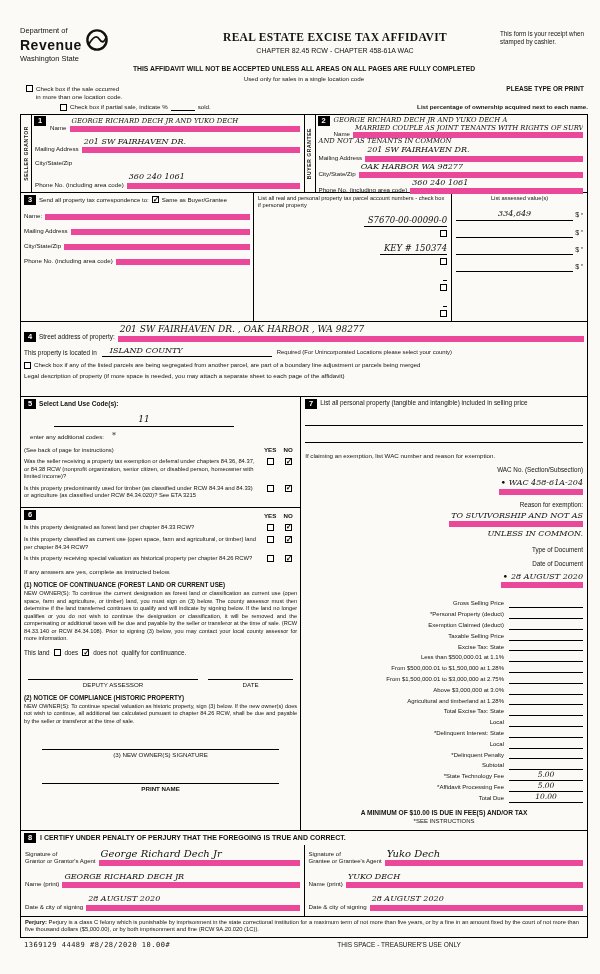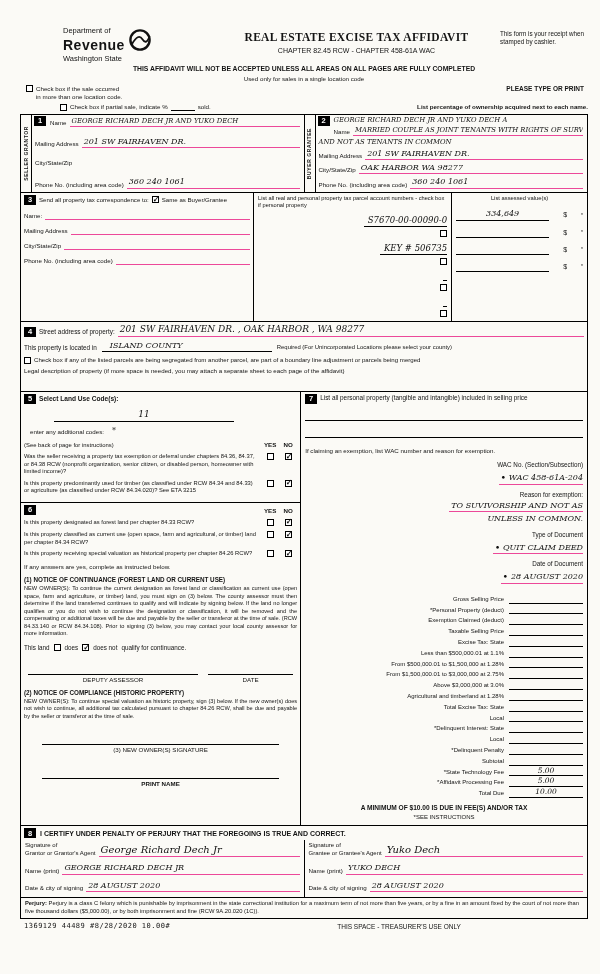--- a/index.html
+++ b/index.html
@@ -11,24 +11,24 @@
 .hw{font-family:"DejaVu Serif",serif;font-style:italic;font-size:8px;color:#101010;white-space:nowrap;}
 .hsm{font-size:6.8px;}
 .hlg{font-size:9px;}
 .sig{font-size:10px;}
 .numbox{display:inline-flex;align-items:center;justify-content:center;width:12px;height:10px;background:#000;color:#fff;font-weight:bold;font-size:7.5px;flex:0 0 auto;}
 .cb{display:inline-block;width:7px;height:7px;border:1px solid #000;position:relative;vertical-align:-1px;background:#fff;flex:0 0 auto;}
 .cb.checked::after{content:"\2713";position:absolute;left:0;top:-2.5px;font-size:8px;font-weight:bold;}
 .ul{border-bottom:1px solid #000;}
 .field{display:flex;align-items:flex-end;gap:3px;font-size:6.2px;}
 .fl{flex:0 0 auto;}
-.fv{flex:1;border-bottom:1px solid #ec4899;min-height:8px;padding-left:2px;white-space:nowrap;overflow:hidden;}
+.fv{flex:1;border-bottom:6px solid #ec4899;min-height:8px;padding-left:2px;white-space:nowrap;overflow:hidden;}
 
 .hdr{display:flex;align-items:flex-start;gap:6px;}
-.logo{display:flex;gap:3px;width:150px;margin-left:43px;}
+.logo{display:flex;gap:3px;width:150px;}
 .lt1{font-size:7.5px;}
 .lt2{font-size:14px;font-weight:bold;letter-spacing:.5px;}
 .lt3{font-size:7.5px;}
 .swirl{width:24px;height:24px;margin-top:2px;}
 .titleblk{flex:1;text-align:center;padding-top:4px;}
 .title{font-family:"Liberation Serif",serif;font-size:11.5px;letter-spacing:.3px;}
 .chapter{font-size:7px;margin-top:1px;}
 .receipt{width:88px;font-size:6.3px;padding-top:4px;}
 .warn{text-align:center;font-size:6.8px;margin-top:1px;}
 .subwarn{text-align:center;font-size:6.2px;margin:1px 0 2px;}
@@ -56,21 +56,21 @@
 .c3a{width:41%;padding:2px 3px 4px;}
 .c3a-h{display:flex;gap:3px;align-items:center;font-size:6.1px;flex-wrap:nowrap;}
 .c3a .field{margin-top:7px;}
 .c3b{width:35%;border-left:1px solid #000;padding:2px 4px 4px;display:flex;flex-direction:column;}
 .c3b-h{font-size:5.7px;line-height:1.25;}
 .prow{display:flex;align-items:flex-end;gap:3px;margin-top:6px;flex-direction:column;}
 .pline{flex:1;border-bottom:1px solid #000;min-height:10px;padding-left:4px;}
 .pline .hw{font-size:8.5px;}
 .c3c{flex:1;border-left:1px solid #000;padding:2px 4px 4px;display:flex;flex-direction:column;}
 .c3c-h{font-size:5.8px;text-align:center;}
-.arow{display:flex;align-items:center;gap:14px;margin-top:7px;}
+.arow{display:flex;align-items:center;gap:2px;margin-top:7px;}
 .aline{flex:1;border-bottom:1px solid #000;min-height:10px;text-align:center;}
 .adol{font-size:7px;}
 .astar{font-size:5px;}
 
 .sec4{padding:2px 3px 0;border-bottom:1px solid #000;}
 .s4r1{margin-bottom:4px;}
 .s4r1 .fl{font-size:6.4px;}
 .s4r2{display:flex;align-items:flex-end;gap:5px;font-size:6.4px;margin-bottom:4px;}
 .locfield{width:170px;min-height:9px;padding-left:8px;border-bottom:1px solid #000;}
 .reqnote{flex:1;font-size:5.9px;padding-bottom:1px;}
@@ -258,21 +258,21 @@
             <span class="fv"></span>
           </div>
       </div>
       <div class="c3b">
         <div class="c3b-h">List all real and personal property tax parcel account numbers - check box if personal property</div>
         <div class="prow">
             <span class="pline"><span class="hw">S7670-00-00090-0</span></span>
             <span class="cb"></span>
           </div>
           <div class="prow">
-            <span class="pline"><span class="hw">KEY # 506735</span></span>
+            <span class="pline"><span class="hw">KEY # 150374</span></span>
             <span class="cb"></span>
           </div>
           <div class="prow">
             <span class="pline"><span class="hw"></span></span>
             <span class="cb"></span>
           </div>
           <div class="prow">
             <span class="pline"><span class="hw"></span></span>
             <span class="cb"></span>
           </div>
@@ -424,21 +424,20 @@
             <span class="fl">Reason for exemption:</span>
           </div>
           <div class="wrow ind2">
               <span class="fv"><span class="hw">TO SUVIVORSHIP AND NOT AS</span></span>
             </div>
           <div class="wrow ind2">
               <span class="hw">UNLESS IN COMMON.</span>
             </div>
           <div class="wrow">
             <span class="fl">Type of Document</span>
-            <span class="fv"><span class="hw dot">•</span><span class="hw">QUIT CLAIM DEED</span></span>
           </div>
           <div class="wrow">
             <span class="fl">Date of Document</span>
             <span class="fv"><span class="hw dot">•</span><span class="hw">28 AUGUST 2020</span></span>
           </div>
           <div class="money">
             <div class="mrow">
                 <span class="mlabel">Gross Selling Price</span>
                 <span class="mline"><span class="hw mval"></span></span>
               </div>

